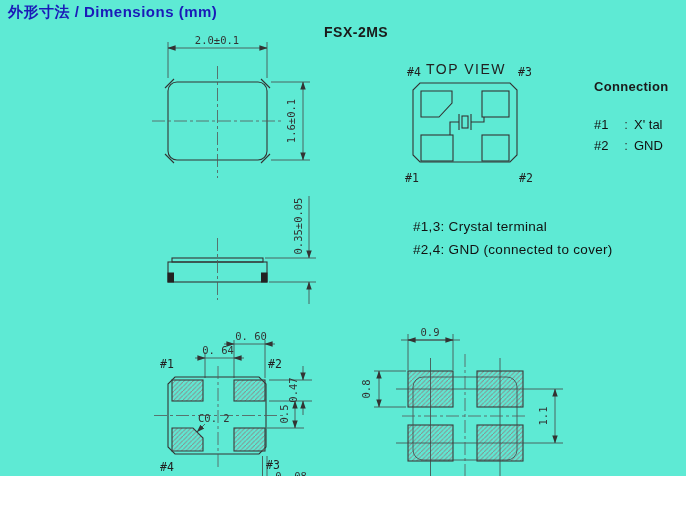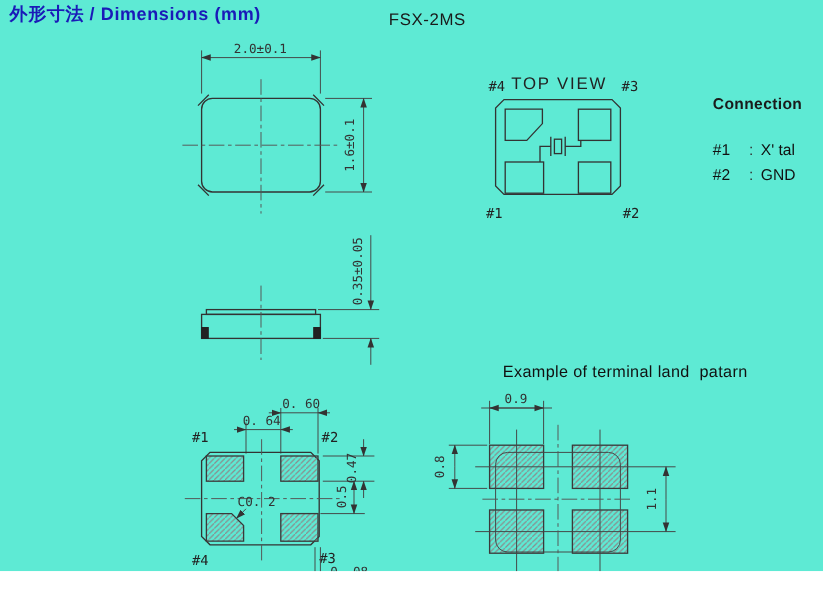--- a/index.html
+++ b/index.html
@@ -1,20 +1,20 @@
 <!DOCTYPE html>
 <html><head>
 <meta charset="utf-8">
 <style>
   html,body{margin:0;padding:0;background:#ffffff;}
   #canvas{position:relative;width:686px;height:476px;background:#5eead4;overflow:hidden;
           font-family:"Liberation Sans",sans-serif;color:#1a1a1a;}
   .abs{position:absolute;}
   .page-title{left:8px;top:3px;font-size:15px;font-weight:bold;color:#1a1ab8;letter-spacing:0.5px;}
-  .part-no{left:324px;top:8px;font-size:14px;font-weight:normal;letter-spacing:0.5px;}
+  .part-no{left:324px;top:24px;font-size:14px;font-weight:bold;letter-spacing:0.5px;}
   .view-label{left:426px;top:30px;font-size:14px;letter-spacing:1.5px;color:#222;margin-top:31px;}
   .conn{left:594px;top:79px;font-size:13px;}
   .conn-title{font-weight:bold;margin-bottom:20px;letter-spacing:0.3px;}
   .conn-row{font-family:Liberation Sans, sans-serif;font-size:13px;line-height:21px;white-space:pre;color:#111;}
   .conn-row .pin{display:inline-block;min-width:24px;}
   .conn-row .sep{display:inline-block;min-width:16px;text-align:center;color:#333;}
   .notes{left:413px;top:215px;font-size:13.5px;line-height:23px;color:#111;letter-spacing:0.3px;}
   .land-title{left:419px;top:302px;font-size:13.5px;color:#111;letter-spacing:0.3px;white-space:pre;}
   svg{position:absolute;overflow:visible;}
   svg text{font-family:"DejaVu Sans Mono",monospace;fill:#333;font-size:10.5px;}
@@ -44,22 +44,25 @@
   <div class="abs page-title">外形寸法 / Dimensions (mm)</div>
   <div class="abs part-no">FSX-2MS</div>
   <div class="abs view-label">TOP VIEW</div>
 
   <div class="abs conn">
     <div class="conn-title">Connection</div>
     <div class="conn-row"><span class="pin">#1</span><span class="sep">:</span><span>X' tal</span></div>
     <div class="conn-row"><span class="pin">#2</span><span class="sep">:</span><span>GND</span></div>
   </div>
 
-
-  <div class="abs land-title">Example of terminal land  patarn</div>
+  <div class="abs notes">
+    <div>#1,3: Crystal terminal</div>
+    <div>#2,4: GND (connected to cover)</div>
+  </div>
+
 
   <svg style="left:138px;top:30px;" width="192" height="165">
 
     <line class="thin" x1="30" y1="12" x2="30" y2="48"></line>
     <line class="thin" x1="129" y1="12" x2="129" y2="48"></line>
     <line class="thin" x1="30" y1="18" x2="129" y2="18" marker-start="url(#arw)" marker-end="url(#arw)"></line>
     <text x="79" y="14" text-anchor="middle">2.0±0.1</text>
 
     <line class="thin" x1="133" y1="52" x2="172" y2="52"></line>
     <line class="thin" x1="133" y1="130" x2="172" y2="130"></line>

